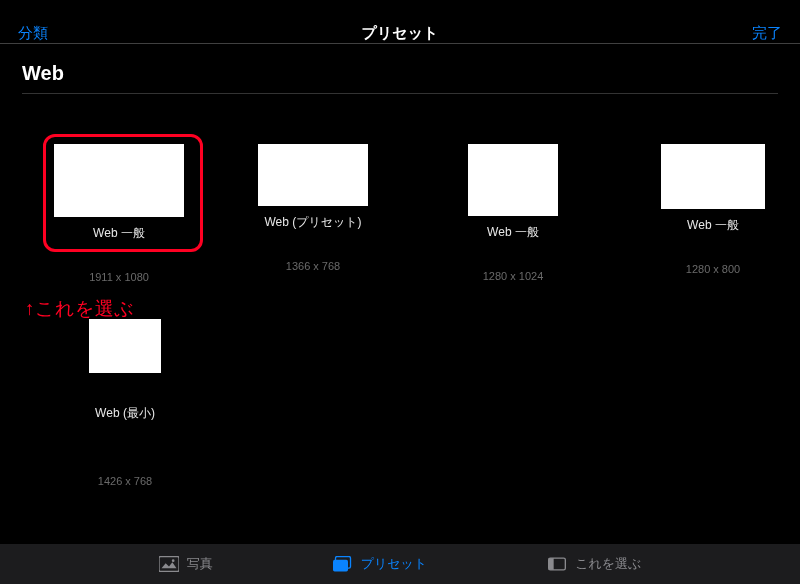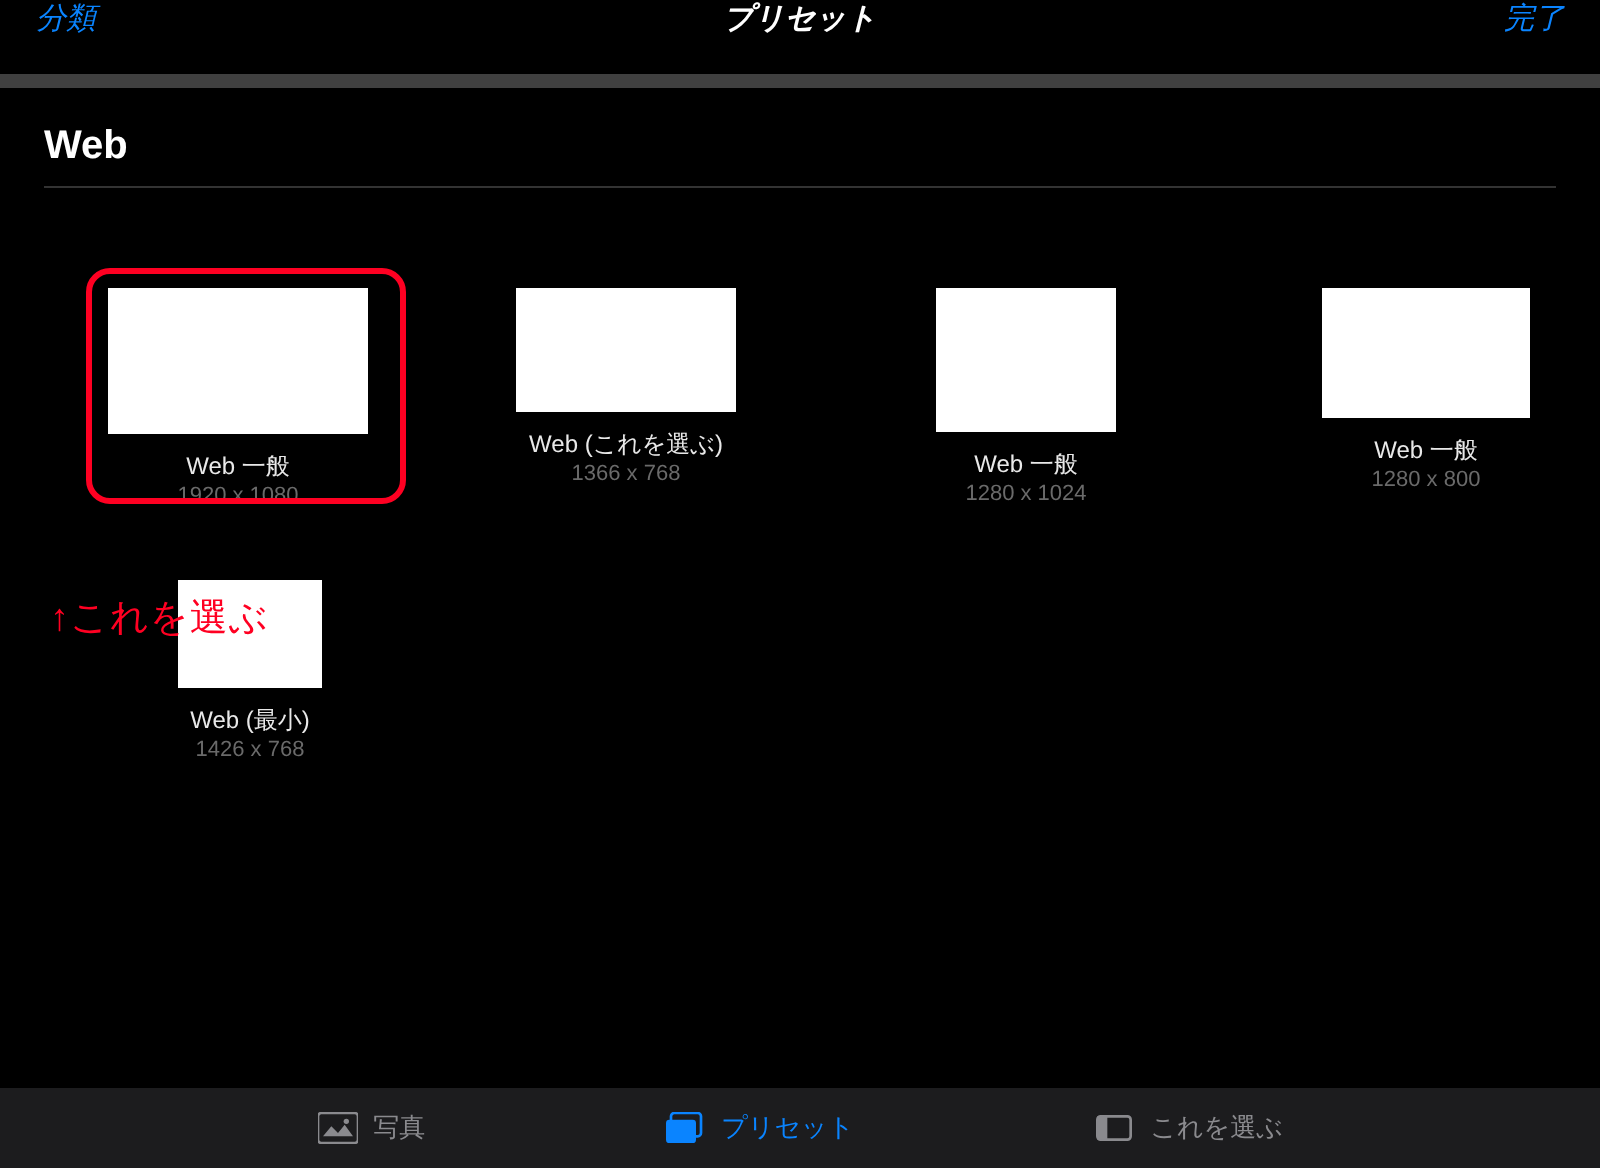--- a/index.html
+++ b/index.html
@@ -8,25 +8,24 @@
     height: 584px;
     background: #000;
     color: #fff;
     font-family: -apple-system, "Hiragino Sans", sans-serif;
     overflow: hidden;
     position: relative;
   }
   .header {
     height: 44px;
     display: flex;
-    align-items: flex-start;
+    align-items: flex-end;
     justify-content: space-between;
     padding: 0 18px;
-    border-bottom: 7px solid #404040;
-    font-style: italic;
+    border-bottom: 1px solid #404040;
   }
   .header-left, .header-right {
     color: #0a84ff;
     font-size: 15px;
     cursor: pointer;
   }
   .header-title {
     position: absolute;
     left: 50%;
     transform: translateX(-50%);
@@ -79,20 +78,21 @@
   .preset-label {
     font-size: 12px;
     color: #e8e8e8;
     text-align: center;
     white-space: nowrap;
   }
   .preset-dims {
     font-size: 11px;
     color: #6a6a6a;
     text-align: center;
+    margin-top: 29px;
   }
   .selected-box {
     position: absolute;
     top: -10px;
     left: 0px;
     width: 160px;
     height: 118px;
     border: 3px solid #ff0022;
     border-radius: 12px;
     pointer-events: none;
@@ -146,42 +146,42 @@
 
   <div class="section-title">Web</div>
   <div class="section-divider"></div>
 
   <div class="grid" style="position:relative;padding-left:43px;">
 
     <div class="preset preset-1">
       <div class="selected-box"></div>
       <div class="thumb thumb-1920"></div>
       <div class="preset-label">Web 一般</div>
-      <div class="preset-dims">1920 x 1080</div>
+      <div class="preset-dims">1911 x 1080</div>
     </div>
 
     <div class="preset">
       <div class="thumb thumb-1366"></div>
-      <div class="preset-label">Web (これを選ぶ)</div>
+      <div class="preset-label">Web (プリセット)</div>
       <div class="preset-dims">1366 x 768</div>
     </div>
 
     <div class="preset">
       <div class="thumb thumb-1280-1024"></div>
       <div class="preset-label">Web 一般</div>
       <div class="preset-dims">1280 x 1024</div>
     </div>
 
     <div class="preset">
       <div class="thumb thumb-1280-800"></div>
       <div class="preset-label">Web 一般</div>
       <div class="preset-dims">1280 x 800</div>
     </div>
 
-    <div class="preset" style="margin-left:12px;">
+    <div class="preset" style="margin-left:12px;gap:24px;">
       <div class="thumb thumb-1024"></div>
       <div class="preset-label">Web (最小)</div>
       <div class="preset-dims">1426 x 768</div>
     </div>
 
   </div>
 
   <div class="annotation">↑これを選ぶ</div>
 
   <div class="section2-wrap"></div>

